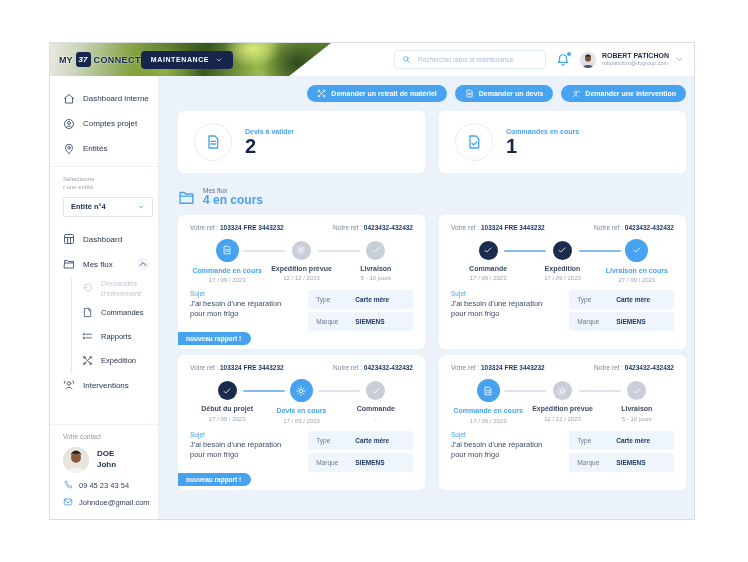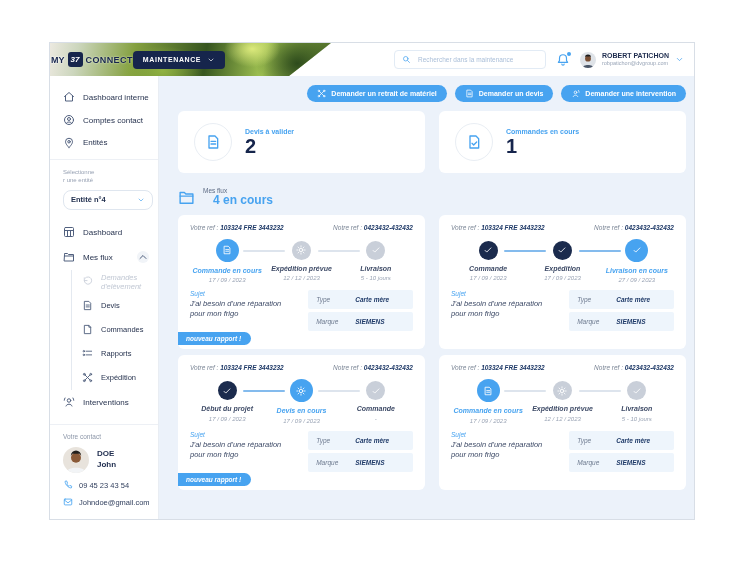--- a/index.html
+++ b/index.html
@@ -10,21 +10,21 @@
 
   
   .hdr{position:relative;height:33px;flex:0 0 33px;background:#fff;display:flex;align-items:center;}
   .photo{position:absolute;left:0;top:0;bottom:0;width:281px;
     clip-path:polygon(0 0,100% 0,calc(100% - 42px) 100%,0 100%);
     background:
       radial-gradient(40px 26px at 72% 18%, #dcea7c 0%, rgba(220,234,124,0) 70%),
       radial-gradient(60px 36px at 40% 85%, #90b241 0%, rgba(144,178,65,0) 70%),
       radial-gradient(55px 45px at 88% 62%, #2d4b1c 0%, rgba(45,75,28,0) 75%),
       linear-gradient(100deg,#ece9e0 0%,#ccd6bd 10%,#84a040 30%,#35541f 55%,#a3c553 76%,#4f6d29 100%);}
-  .hdr-left{position:relative;display:flex;align-items:center;gap:0;padding-left:1px;z-index:2;}
+  .hdr-left{position:relative;display:flex;align-items:center;gap:0;padding-left:9px;z-index:2;}
   .logo{display:flex;align-items:center;gap:3px;}
   .logo-my{font-size:9px;font-weight:900;color:#16254c;text-shadow:0 0 2px #fff,0 0 2px #fff;}
   .logo-box{width:15px;height:15px;background:#16254c;border-radius:3px;color:#fff;
     font-size:8px;font-weight:900;font-style:italic;display:flex;align-items:center;justify-content:center;}
   .logo-connect{font-size:9px;font-weight:900;color:#16254c;letter-spacing:.4px;text-shadow:0 0 2px rgba(255,255,255,.8);}
   .module-btn{display:inline-flex;align-items:center;gap:6px;background:#16254c;color:#fff;border:none;
     border-radius:4px;padding:5px 10px;font-size:7px;font-weight:bold;letter-spacing:.6px;cursor:pointer;}
   .hdr-right{margin-left:auto;display:flex;align-items:center;gap:10px;padding-right:10px;z-index:2;}
   .search{display:flex;align-items:center;gap:5px;width:152px;height:19px;background:#fff;
     border:1px solid #e2ebf5;border-radius:4px;padding:0 7px;}
@@ -45,21 +45,21 @@
     display:flex;flex-direction:column;padding-top:10px;overflow:hidden;}
   .main{flex:1;background:#ecf2fa;padding:9px 8px 10px 19px;overflow:hidden;}
 
   
   .s-item{display:flex;align-items:center;gap:8px;height:25px;padding-left:13px;font-size:8px;
     color:#27334f;cursor:pointer;}
   .s-item .sic{width:12px;height:12px;color:#51607e;flex:0 0 12px;}
   .s-div{border-top:1px solid #edf0f5;margin:5px 0;}
   .entity{padding:4px 13px 8px;}
   .entity-label{width:32px;font-size:6px;color:#97a1b3;line-height:1.3;word-break:break-word;}
-  .entity-select{margin-top:5px;width:90px;height:20px;border:1px solid #dfe6ef;border-radius:8px;
+  .entity-select{margin-top:5px;width:90px;height:20px;border:1px solid #dfe6ef;border-radius:1px;
     background:#fff;display:flex;align-items:center;justify-content:space-between;padding:0 7px;cursor:pointer;}
   .entity-value{font-size:7.5px;font-weight:bold;color:#22304f;}
   .menu{margin-top:2px;}
   .mesflux-row{justify-content:space-between;padding-right:9px;}
   .mf-left{display:flex;align-items:center;gap:8px;}
   .chev-circle{width:12px;height:12px;border-radius:50%;background:#f1f4f8;color:#8e99ab;
     display:flex;align-items:center;justify-content:center;}
   .sub{margin-left:21px;border-left:1px solid #e4e9f0;}
   .sub .s-item{height:24px;font-size:7.5px;padding-left:10px;}
   .sub .sic{width:11px;height:11px;flex-basis:11px;}
@@ -88,24 +88,24 @@
   .stat-ic{width:38px;height:38px;border-radius:50%;border:1px solid #e9eef4;color:#47a3f0;
     display:flex;align-items:center;justify-content:center;flex:0 0 38px;}
   .stat-ic .sic{width:16px;height:16px;}
   .stat-label{font-size:7px;font-weight:bold;color:#47a3f0;}
   .stat-value{font-size:20px;font-weight:800;color:#16254c;line-height:1.1;}
 
   
   .flows-head{display:flex;align-items:center;gap:8px;margin-top:14px;}
   .flows-head .sic{width:17px;height:17px;color:#47a3f0;flex:0 0 17px;}
   .fh-small{font-size:6.5px;color:#5d6b84;}
-  .fh-big{font-size:12px;font-weight:800;color:#47a3f0;line-height:1.15;margin-left:10px;}
+  .fh-big{font-size:12px;font-weight:800;color:#47a3f0;line-height:1.15;}
 
   
-  .grid{margin-top:7px;display:grid;grid-template-columns:1fr 1fr;gap:6px 14px;font-style:italic;}
+  .grid{margin-top:7px;display:grid;grid-template-columns:1fr 1fr;gap:6px 14px;}
   .card{position:relative;background:#fff;border-radius:6px;padding:9px 12px 15px;min-height:126px;}
   .refs{display:flex;justify-content:space-between;font-size:6.5px;color:#7c8797;}
   .refs b{color:#1f3a68;}
   .tl{position:relative;display:flex;margin-top:8px;}
   .seg{position:absolute;top:11px;height:2px;border-radius:1px;background:#dde4ed;}
   .seg1{left:calc(16.67% + 16px);width:calc(33.33% - 32px);}
   .seg2{left:calc(50% + 16px);width:calc(33.33% - 32px);}
   .seg-done{background:#84bbed;}
   .tl-col{flex:1;display:flex;flex-direction:column;align-items:center;text-align:center;}
   .circle{width:19px;height:19px;margin-top:2px;border-radius:50%;background:#c9cfd9;color:#fff;
@@ -197,21 +197,21 @@
             <path d="M5 10 V20 H19 V10"></path>
           </svg>
         <span>Dashboard interne</span>
       </div>
       <div class="s-item">
         <svg class="sic" viewBox="0 0 24 24">
             <circle cx="12" cy="12" r="9"></circle>
             <circle cx="12" cy="10" r="3"></circle>
             <path d="M6.5 18.5 C8 15 16 15 17.5 18.5"></path>
           </svg>
-        <span>Comptes contact</span>
+        <span>Comptes projet</span>
       </div>
       <div class="s-item">
         <svg class="sic" viewBox="0 0 24 24">
             <path d="M12 21 C12 21 5 14.5 5 9.5 A7 7 0 0 1 19 9.5 C19 14.5 12 21 12 21 Z"></path>
             <circle cx="12" cy="9.5" r="2.5"></circle>
           </svg>
         <span>Entités</span>
       </div>
 
       <div class="s-div"></div>
@@ -248,27 +248,20 @@
               </svg>
           </span>
         </div>
         <div class="sub">
           <div class="s-item disabled">
             <svg class="sic" viewBox="0 0 24 24">
                 <path d="M5 4 v6 h6"></path>
                 <path d="M5 10 a8 8 0 1 0 2.3-5.7"></path>
               </svg>
             <span class="sub-label2">Demandes d'elèvement</span>
-          </div>
-          <div class="s-item">
-            <svg class="sic" viewBox="0 0 24 24">
-                <path d="M6 3 h9 l4 4 v14 H6 z"></path>
-                <path d="M9 11 h7 M9 15 h7"></path>
-              </svg>
-            <span>Devis</span>
           </div>
           <div class="s-item">
             <svg class="sic" viewBox="0 0 24 24">
                 <path d="M6 3 h9 l4 4 v14 H6 z"></path>
                 <path d="M15 3 v4 h4"></path>
               </svg>
             <span>Commandes</span>
           </div>
           <div class="s-item">
             <svg class="sic" viewBox="0 0 24 24">

